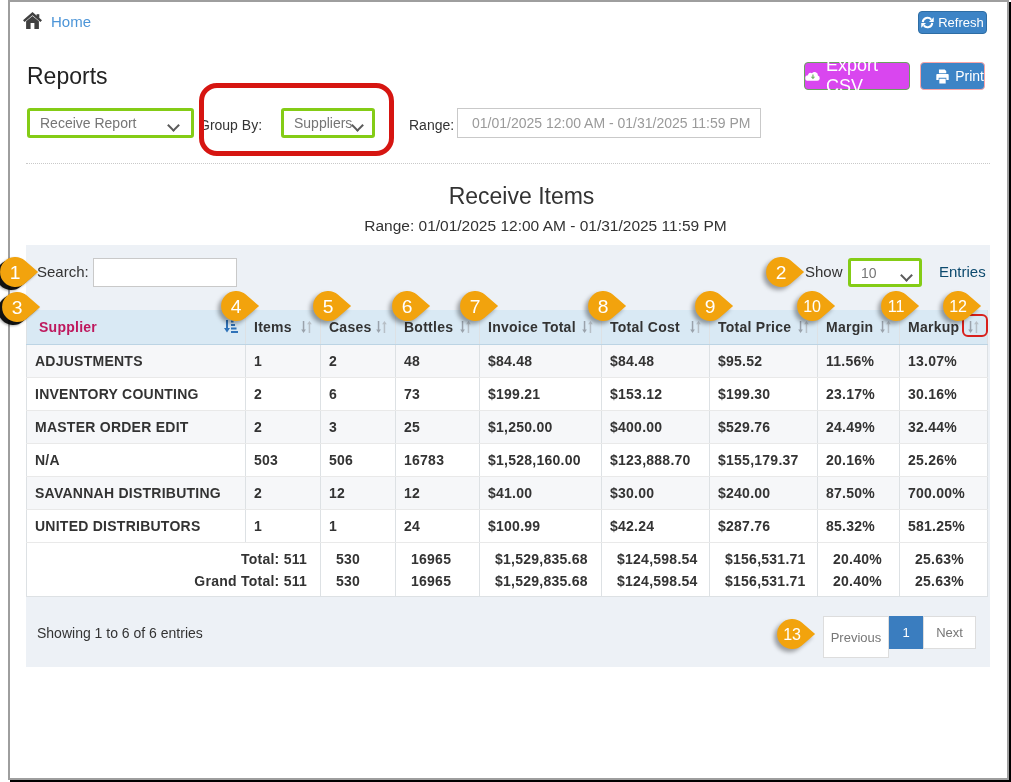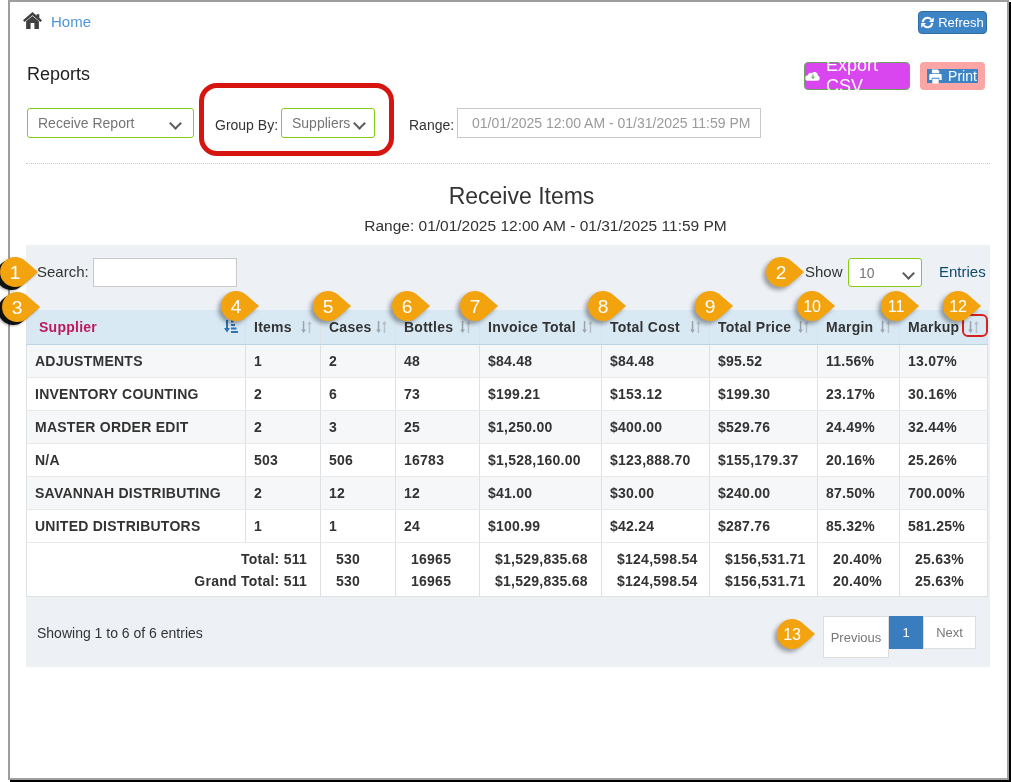--- a/index.html
+++ b/index.html
@@ -6,24 +6,24 @@
 body{width:1011px;height:782px;position:relative;overflow:hidden;background:#fff;
   font-family:"Liberation Sans", sans-serif;}
 .abs{position:absolute;}
 .shot{position:absolute;left:8px;top:0;width:1001px;height:780px;box-sizing:border-box;
   border:2px solid #9e9e9e;background:#fff;box-shadow:2px 2px 0 #000;}
 
 .homeLink{left:51px;top:13px;color:#4c95d8;font-size:15px;}
 .btn{box-sizing:border-box;border-radius:4px;color:#fff;display:flex;align-items:center;justify-content:center;}
 .btnRefresh{left:918px;top:11px;width:69px;height:23px;background:#3d84c6;border:1px solid #2e6da4;font-size:13px;}
 .btnCsv{left:804px;top:62px;width:106px;height:28px;background:#d946ef;border:1px solid #69a35e;font-size:18px;}
-.btnPrint{left:920px;top:62px;width:65px;height:28px;background:#3d84c6;border:7px solid #fca5a5;font-size:14px;}
-h1{position:absolute;left:27px;top:65px;margin:0;font-size:18px;font-weight:400;color:#222;line-height:1;}
-
-.sel{box-sizing:border-box;border:1px solid #84cc16;border-radius:3px;background:#fff;
+.btnPrint{left:920px;top:62px;width:65px;height:28px;background:#3d84c6;border:1px solid #fca5a5;font-size:14px;justify-content:flex-end;}
+h1{position:absolute;left:27px;top:65px;margin:0;font-size:23px;font-weight:400;color:#222;line-height:1;}
+
+.sel{box-sizing:border-box;border:3px solid #84cc16;border-radius:3px;background:#fff;
   color:#757575;font-size:14px;display:flex;align-items:center;padding-left:10px;text-align:center;}
 .chev{position:absolute;width:7px;height:7px;border-right:2px solid #5a5a5a;border-bottom:2px solid #5a5a5a;
   transform:rotate(45deg);}
 .lbl{font-size:14px;color:#333;}
 .inpRange{box-sizing:border-box;left:457px;top:108px;width:304px;height:30px;border:1px solid #c9c9c9;
   background:#fff;color:#9a9a9a;font-size:14px;display:flex;align-items:center;padding-left:14px;}
 .redRect{left:199px;top:83px;width:195px;height:73px;border:5px solid #d61511;border-radius:18px;box-sizing:border-box;}
 .hr{left:26px;top:163px;width:964px;height:0;border-top:1px dotted #c9c9c9;}
 .title{left:0;top:183px;width:1011px;text-align:center;font-size:23px;color:#333;margin-left:16px;}
 .subtitle{left:0;top:217px;width:1011px;text-align:center;font-size:15.5px;color:#333;padding-left:40px;}
@@ -84,21 +84,21 @@
       <path fill="#fff" d="M14.6 5.4 A3.7 3.7 0 0 0 7.9 2.9 A2.7 2.7 0 0 0 3.4 5.0 A3.2 3.2 0 0 0 3.7 11.4 L14.0 11.4 A3.1 3.1 0 0 0 14.6 5.4 Z"></path>
       <path fill="#79b56e" d="M8.3 4.2 L9.7 4.2 L9.7 6.8 L11.5 6.8 L9.0 9.7 L6.5 6.8 L8.3 6.8 Z"></path>
     </svg>Export CSV</div>
 <div class="abs btn btnPrint"><svg width="15" height="15" viewBox="0 0 16 16" style="margin-right:5px">
       <path fill="#fff" d="M4.2 0.5 L10.3 0.5 L12 2.2 L12 4.6 L4.2 4.6 Z"></path>
       <path fill="#fff" d="M2.3 5.4 L13.7 5.4 Q14.6 5.4 14.6 6.3 L14.6 11.6 L12.1 11.6 L12.1 9.4 L3.9 9.4 L3.9 11.6 L1.4 11.6 L1.4 6.3 Q1.4 5.4 2.3 5.4 Z"></path>
       <path fill="#fff" d="M4.6 10.4 L11.4 10.4 L11.4 15.5 L4.6 15.5 Z"></path>
     </svg>Print</div>
 
 <div class="abs sel" style="left:27px;top:108px;width:167px;height:30px;">Receive Report<span class="chev" style="right:13px;top:10px"></span></div>
-<div class="abs lbl" style="left:215px;top:117px;">Group By:</div>
+<div class="abs lbl" style="left:199px;top:117px;">Group By:</div>
 <div class="abs sel" style="left:281px;top:108px;width:94px;height:30px;">Suppliers<span class="chev" style="right:10px;top:10px"></span></div>
 <div class="abs lbl" style="left:409px;top:117px;">Range:</div>
 <div class="abs inpRange">01/01/2025 12:00 AM - 01/31/2025 11:59 PM</div>
 <div class="abs redRect"></div>
 <div class="abs hr"></div>
 <div class="abs title">Receive Items</div>
 <div class="abs subtitle">Range: 01/01/2025 12:00 AM - 01/31/2025 11:59 PM</div>
 
 <div class="abs panel"></div>
 <div class="abs searchLbl">Search:</div>

